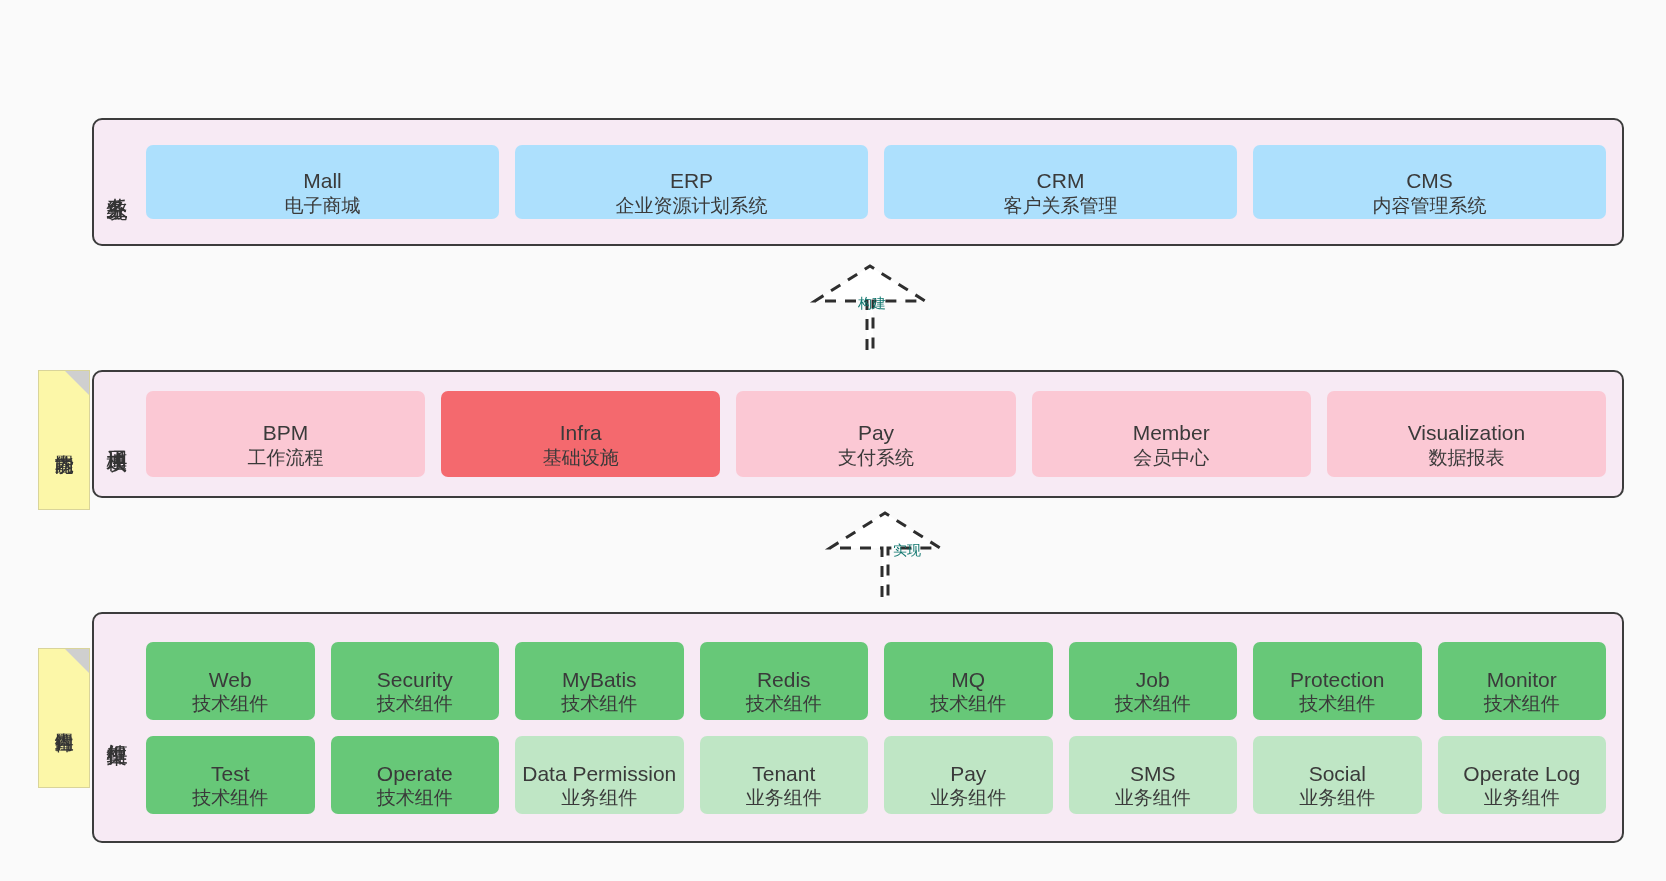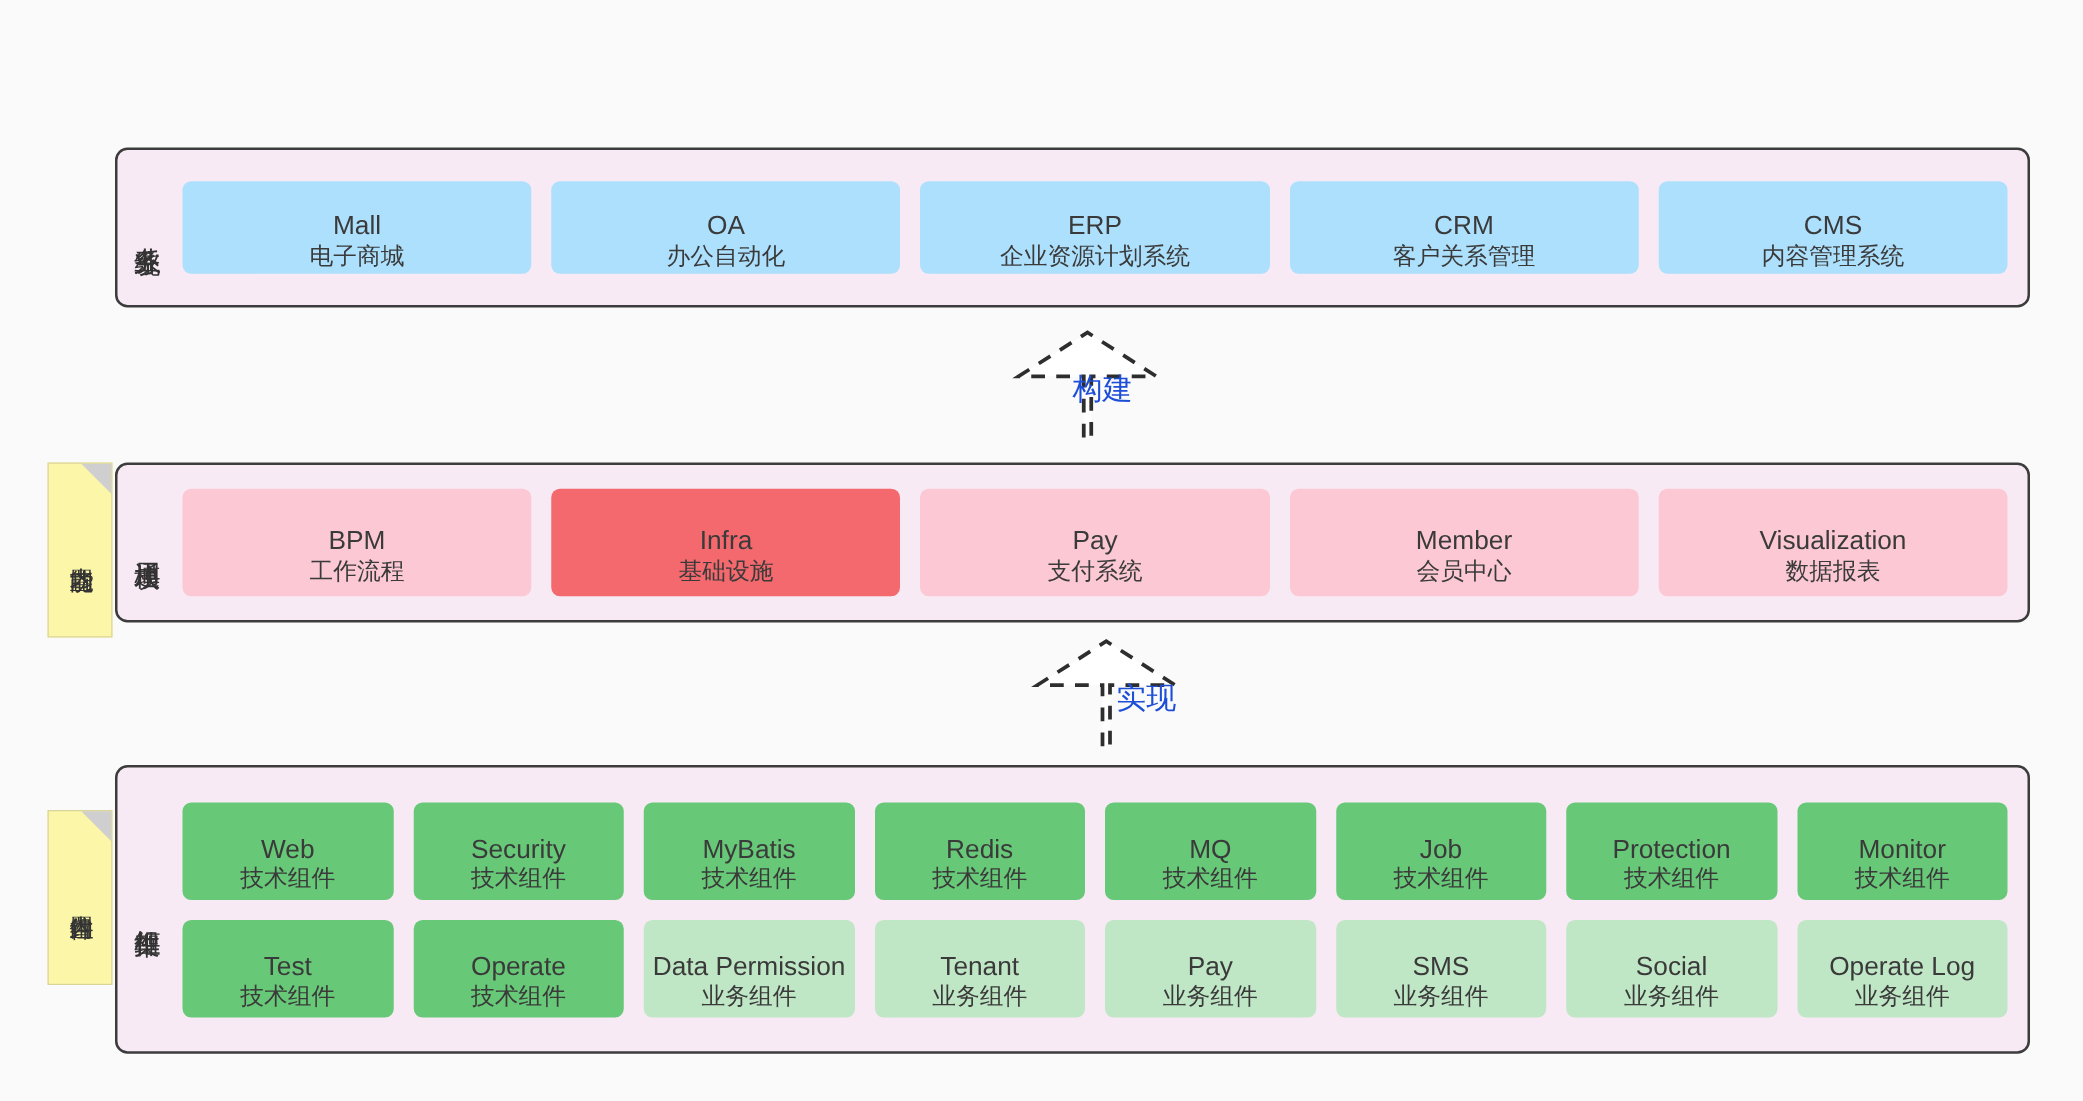--- a/index.html
+++ b/index.html
@@ -110,40 +110,36 @@
     border-top: 24px solid #cfcfcf;
     border-left: 24px solid transparent;
   }
 
   
   .arrow-wrap {
     position: absolute;
   }
   .arrow-label {
     position: absolute;
-    font-size: 24px;
-    color: #1d4ed8;
+    font-size: 14px;
+    color: #0f766e;
     background: transparent;
     white-space: nowrap;
   }
 </style>
 </head>
 <body>
 
 <div class="layer" style="left:92px; top:118px; width:1532px; height:128px;">
   <div class="layer-title">业务系统</div>
   <div class="layer-body">
     <div class="row">
       <div class="node n-blue">
         <span class="en">Mall</span>
         <span class="cn">电子商城</span>
-      </div>
-      <div class="node n-blue">
-        <span class="en">OA</span>
-        <span class="cn">办公自动化</span>
       </div>
       <div class="node n-blue">
         <span class="en">ERP</span>
         <span class="cn">企业资源计划系统</span>
       </div>
       <div class="node n-blue">
         <span class="en">CRM</span>
         <span class="cn">客户关系管理</span>
       </div>
       <div class="node n-blue">

